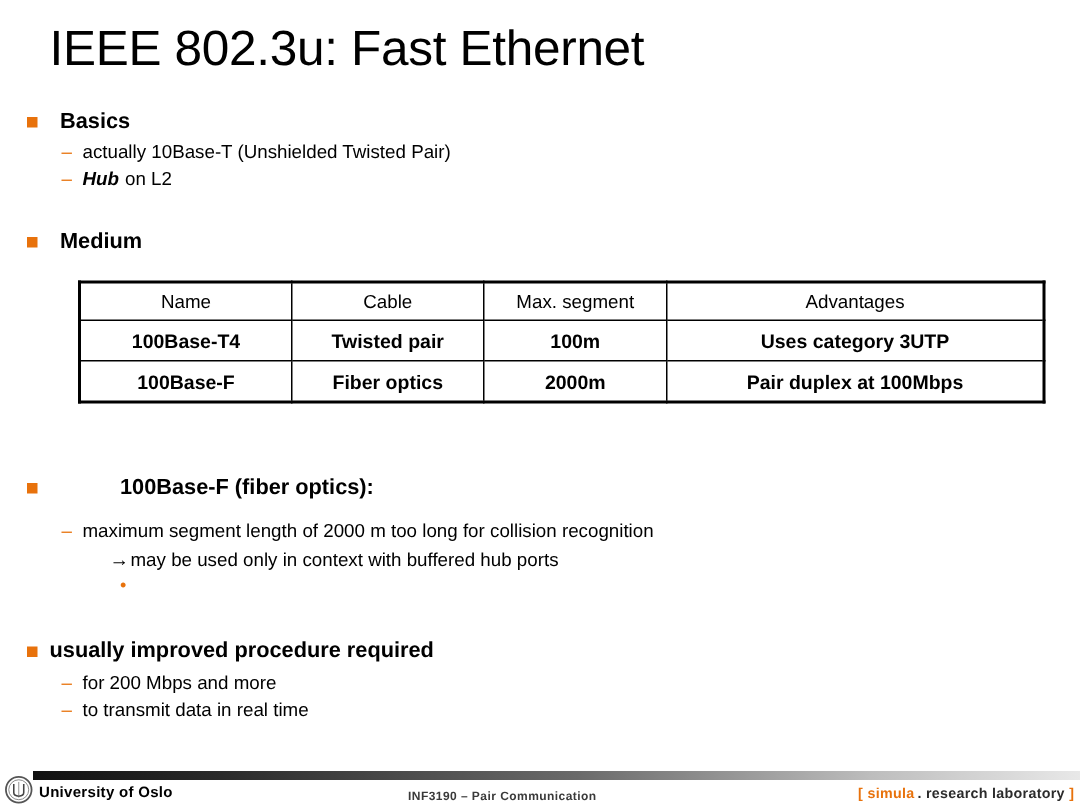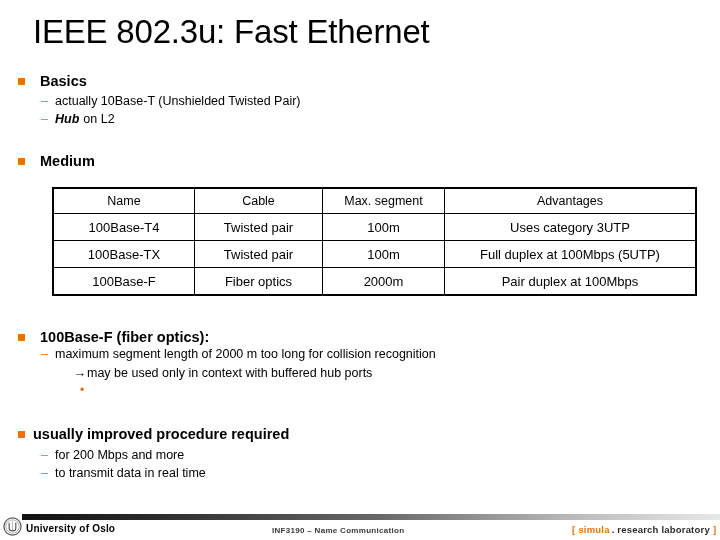--- a/index.html
+++ b/index.html
@@ -129,21 +129,21 @@
     height: 26px;
     font-size: 12.5px;
     color: #000;
   }
   .medium-table thead th {
     font-weight: 400;
     font-size: 12.5px;
     height: 24px;
   }
   .medium-table tbody td {
-    font-weight: normal;
+    font-weight: bold;
     font-size: 13px;
   }
   .col-name  { width: 140px; }
   .col-cable { width: 127px; }
   .col-seg   { width: 121px; }
   .col-adv   { width: 250px; }
 
   
   .footer-bar {
     position: absolute;
@@ -230,35 +230,29 @@
       </tr>
     </thead>
     <tbody>
       <tr>
         <td>100Base-T4</td>
         <td>Twisted pair</td>
         <td>100m</td>
         <td>Uses category 3UTP</td>
       </tr>
       <tr>
-        <td>100Base-TX</td>
-        <td>Twisted pair</td>
-        <td>100m</td>
-        <td>Full duplex at 100Mbps (5UTP)</td>
-      </tr>
-      <tr>
         <td>100Base-F</td>
         <td>Fiber optics</td>
         <td>2000m</td>
         <td>Pair duplex at 100Mbps</td>
       </tr>
     </tbody>
   </table>
 
-  <div class="l1" style="left:18px; top:328px;">
+  <div class="l1" style="left:18px; top:316px;gap:40px;">
     <span class="sq"></span>
     <span class="l1txt" style="margin-left:15px;">100Base-F (fiber optics):</span>
   </div>
 
   <div class="l2" style="left:41px; top:346px;">
     <span class="dash">–</span>
     <span>maximum segment length of 2000 m too long for collision recognition</span>
   </div>
 
   <div class="l3" style="left:73px; top:364px;">
@@ -289,19 +283,19 @@
 
   <svg class="uio-logo" viewBox="0 0 40 40">
     <circle cx="20" cy="20" r="18" fill="none" stroke="#555" stroke-width="2.5"></circle>
     <circle cx="20" cy="20" r="14" fill="none" stroke="#777" stroke-width="1.2"></circle>
     <path d="M13 12 L13 24 Q13 29 20 29 Q27 29 27 24 L27 12" fill="none" stroke="#444" stroke-width="2.2"></path>
     <line x1="20" y1="9" x2="20" y2="31" stroke="#666" stroke-width="1"></line>
   </svg>
 
   <div class="uio-name">University of Oslo</div>
 
-  <div class="course-name">INF3190 – Name Communication</div>
+  <div class="course-name">INF3190 – Pair Communication</div>
 
   <div class="simula">
     <span class="brk">[</span><span class="brand" style="margin-left:3px;text-align:center;">simula</span><span style="margin-left:2px;margin-top:48px;">. research laboratory</span><span class="brk" style="margin-left:3px;">]</span>
   </div>
 
 </div>
 
 </body></html>

